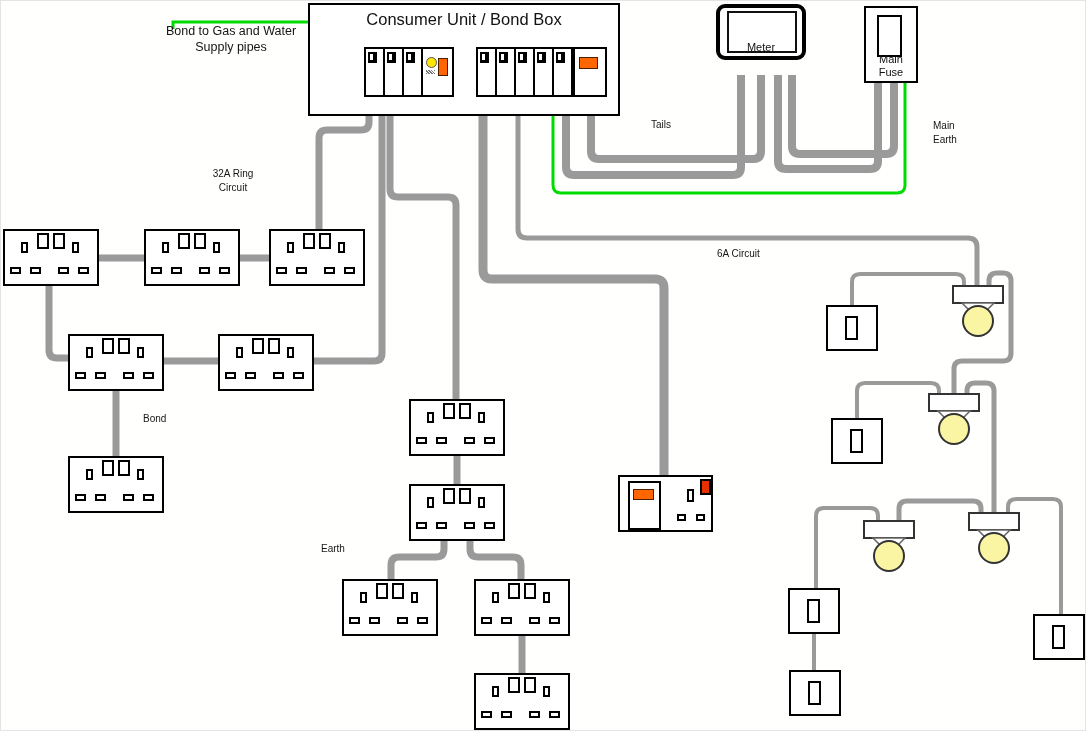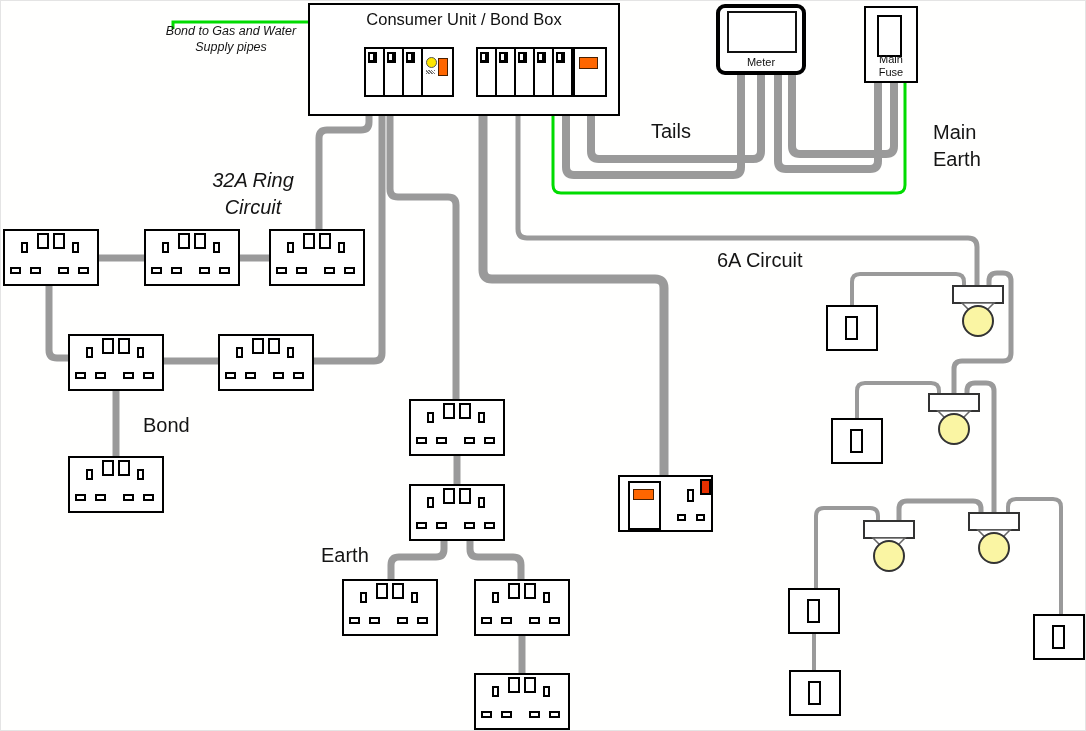--- a/index.html
+++ b/index.html
@@ -9,38 +9,38 @@
   }
   html,body{margin:0;padding:0;background:#fff;}
   #stage{
     position:relative;width:1086px;height:731px;background:#fffffe;
     font-family:"Liberation Sans", sans-serif;color:#111;overflow:hidden;
     border:1px solid #e4e4e4;box-sizing:border-box;
   }
   #wires{position:absolute;left:0;top:0;z-index:0;}
   #components{position:absolute;left:0;top:0;width:100%;height:100%;z-index:1;pointer-events:none;}
   .abs{position:absolute;box-sizing:border-box;}
-  .label{position:absolute;white-space:pre-line;color:#151515;font-size:20px;line-height:1.35;}
-  .label.center{text-align:center;font-style:italic;}
+  .label{position:absolute;white-space:pre-line;color:#151515;font-size:10px;line-height:1.35;}
+  .label.center{text-align:center;}
 
   
   #consumer-unit{left:307px;top:2px;width:312px;height:113px;background:#fff;border:2px solid var(--ink);}
   #cu-title{position:absolute;left:0;right:0;top:5px;text-align:center;font-size:16.5px;color:#111;}
   .mcb{position:absolute;top:42px;width:17px;height:46px;background:#fff;border:2px solid var(--ink);}
   .mcb .toggle{position:absolute;left:2px;top:3px;width:9px;height:11px;background:#000;}
   .mcb .toggle i{position:absolute;left:2px;top:2px;width:3px;height:6px;background:#fff;display:block;}
   .rcd{position:absolute;top:42px;left:111px;width:29px;height:46px;background:#fff;border:2px solid var(--ink);}
   .rcd .test{position:absolute;left:3px;top:8px;width:9px;height:9px;border-radius:50%;background:var(--test-button-yellow);border:1px solid #555;}
   .rcd .hatch{position:absolute;left:3px;top:21px;width:9px;height:4px;background:repeating-linear-gradient(45deg,#777 0 1px,#fff 1px 2px);}
   .rcd .sw{position:absolute;left:15px;top:9px;width:8px;height:16px;background:var(--switch-orange);border:1px solid #4a2000;}
   .mainsw{position:absolute;top:42px;left:263px;width:30px;height:46px;background:#fff;border:2px solid var(--ink);}
   .mainsw .bar{position:absolute;left:4px;top:8px;width:17px;height:10px;background:var(--switch-orange);border:1px solid #4a2000;}
 
   
-  #meter{left:715px;top:3px;width:90px;height:71px;background:#fff;border:4px solid var(--ink);border-radius:9px;}
+  #meter{left:715px;top:3px;width:90px;height:56px;background:#fff;border:4px solid var(--ink);border-radius:9px;}
   #meter .display{position:absolute;left:7px;top:3px;width:66px;height:38px;background:#fff;border:2px solid #111;}
   #meter .mlabel{position:absolute;left:0;right:0;bottom:3px;text-align:center;font-size:11px;color:#111;}
   #main-fuse{left:863px;top:5px;width:54px;height:77px;background:#fff;border:2px solid var(--ink);}
   #main-fuse .fuse{position:absolute;left:11px;top:7px;width:21px;height:38px;background:#fff;border:2px solid var(--ink);}
   #main-fuse .flabel{position:absolute;left:0;right:0;bottom:2px;text-align:center;font-size:11px;line-height:1.2;white-space:pre-line;color:#111;}
 
   
   .socket{position:absolute;width:96px;height:57px;background:#fff;border:2px solid var(--ink);box-sizing:border-box;}
   .socket .sl{position:absolute;background:#fff;border:2px solid var(--ink);box-sizing:border-box;}
   .socket .e1{left:32px;top:2px;width:12px;height:16px;}
@@ -218,21 +218,21 @@
       <div class="ce"></div>
       <div class="ch ch1"></div>
       <div class="ch ch2"></div>
     </div>
 
     <div class="label center" style="left:149px;top:22px;width:162px;font-size:12.5px;line-height:1.3;">Bond to Gas and Water
 Supply pipes</div>
     <div class="label" style="left:650px;top:117px;">Tails</div>
     <div class="label" style="left:932px;top:118px;">Main
 Earth</div>
-    <div class="label center" style="left:192px;top:166px;width:120px;">32A Ring
+    <div class="label center" style="left:172px;top:166px;width:120px;">32A Ring
 Circuit</div>
     <div class="label" style="left:142px;top:411px;">Bond</div>
     <div class="label" style="left:320px;top:541px;">Earth</div>
     <div class="label" style="left:716px;top:246px;">6A Circuit</div>
 
   <div class="socket" style="left: 2px; top: 228px;">
     <div class="sl e1"></div>
     <div class="sl e2"></div>
     <div class="sl p1"></div>
     <div class="sl p2"></div>

